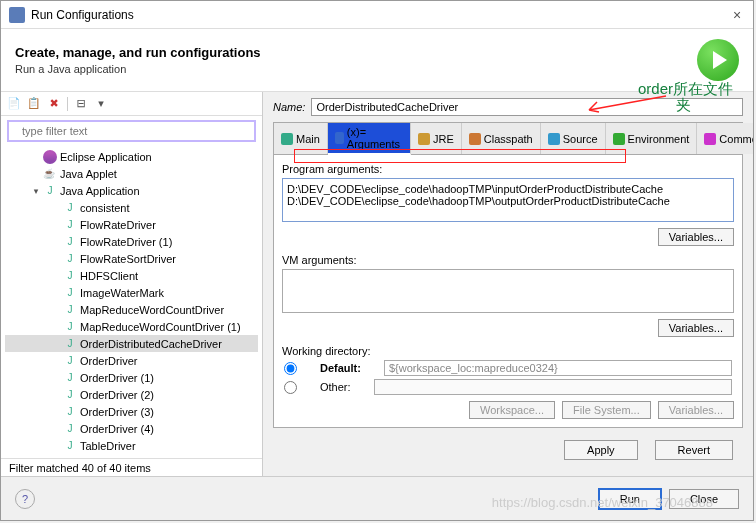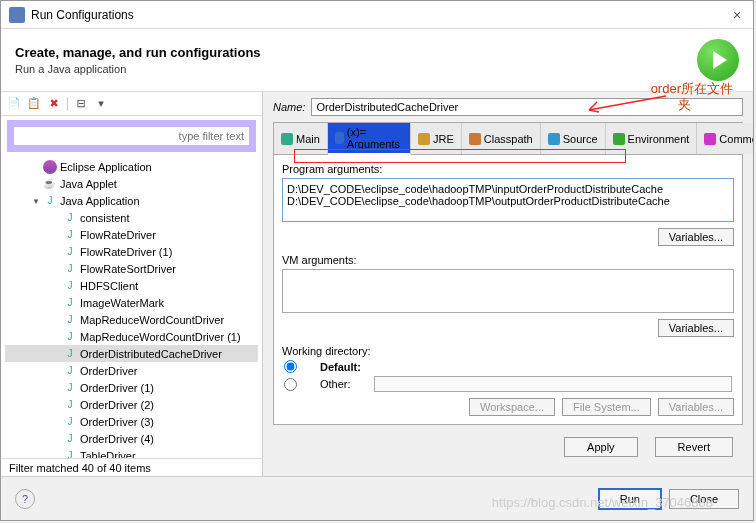--- a/index.html
+++ b/index.html
@@ -11,21 +11,21 @@
 .header { background: #fff; padding: 10px 14px; display: flex; align-items: center; border-bottom: 1px solid #ddd; }
 .header-text h2 { font-size: 13px; font-weight: bold; margin-bottom: 3px; }
 .header-text p { font-size: 11px; color: #333; }
 .header .run-icon { margin-left: auto; width: 42px; height: 42px; border-radius: 50%; background: radial-gradient(circle at 35% 30%, #7ae05f, #2fa81f); display:flex; align-items:center; justify-content:center; }
 .header .run-icon::after { content:''; border-left: 14px solid #fff; border-top:9px solid transparent; border-bottom:9px solid transparent; margin-left:3px; }
 .main { display: flex; height: calc(100% - 28px - 62px - 44px); }
 .left { width: 262px; border-right: 1px solid #ccc; background: #fff; display:flex; flex-direction:column; }
 .toolbar { height: 24px; border-bottom: 1px solid #ddd; display:flex; align-items:center; padding: 0 4px; gap:2px; }
 .tb-btn { width: 18px; height:18px; display:inline-flex; align-items:center; justify-content:center; font-size:11px; color:#555; cursor:pointer; }
 .tb-sep { width:1px; height:14px; background:#ccc; margin:0 2px; }
-.filter-input { margin: 4px 6px; padding: 3px 5px; border:7px solid #c4b5fd; font-size:11px; color:#888;text-align:right; }
+.filter-input { margin: 4px 6px; padding: 3px 13px; border:2px solid #c4b5fd; font-size:11px; color:#888; }
 .tree { flex:1; overflow:auto; padding: 2px 4px; }
 .tree-item { display:flex; align-items:center; padding: 1px 4px 1px 10px; height:17px; cursor:pointer; }
 .tree-item.sel { background:#ddd; }
 .tree-item .tw { width:14px; text-align:center; color:#555; font-size:9px; }
 .tree-item .ic { width:14px; height:14px; margin-right:3px; display:inline-flex; align-items:center; justify-content:center; font-size:10px; }
 .tree-item.d1 { padding-left: 24px; }
 .tree-item.d2 { padding-left: 44px; }
 .ic-eclipse { background:linear-gradient(#b5b,#84a); border-radius:50%; width:10px; height:10px; }
 .ic-java { color:#c73; }
 .ic-j { color:#3a8; }
@@ -50,21 +50,21 @@
 .radio-row input[type=text]{ flex:1; padding:1px 4px; border:1px solid #aaa; font-size:11px; }
 .wd-buttons { text-align:right; margin-top:6px; }
 .wd-buttons .btn { margin-left:4px; }
 .main-buttons { display:flex; justify-content:flex-end; gap:17px; padding:12px 10px 0; }
 .footer { position:absolute; bottom:0; left:0; right:0; height:44px; border-top:1px solid #ccc; background:#f0f0f0; display:flex; align-items:center; padding:0 14px; }
 .footer .help { width:20px; height:20px; border:1px solid #aaa; border-radius:50%; text-align:center; line-height:18px; color:#55a; cursor:pointer; }
 .footer .spacer { flex:1; }
 .footer .btn { padding:3px 20px; margin-left:8px; }
 .footer .btn.primary { border:1px solid #2a6cd4; outline:1px solid #2a6cd4; }
 .watermark { position:absolute; bottom:10px; right:40px; color:#ccc; font-size:13px; pointer-events:none; }
-.annot { position:absolute; color:#c2410c; font-size:13px; pointer-events:none; }
+.annot { position:absolute; color:#15803d; font-size:15px; pointer-events:none; }
 .annot-text { top:79px; right:20px; }
 .annot-text2 { top:95px; right:62px; }
 .arrow { top:93px; left:580px; width:90px; height:20px; }
 .arrow svg { width:100%; height:100%; }
 .redbox { position:absolute; border:1px solid #f22; pointer-events:none; }
 .redbox1 { top:148px; left:293px; width:332px; height:14px; }
 </style>
 </head>
 <body>
 
@@ -234,20 +234,21 @@
       <div class="field-label">Program arguments:</div>
       <textarea class="textbox" id="progargs" style="">D:\DEV_CODE\eclipse_code\hadoopTMP\inputOrderProductDistributeCache D:\DEV_CODE\eclipse_code\hadoopTMP\outputOrderProductDistributeCache </textarea>
       <div class="btn-row"><button class="btn">Variables...</button></div>
       <div class="field-label">VM arguments:</div>
       <textarea class="textbox plain" id="vmargs" style=""></textarea>
       <div class="btn-row"><button class="btn">Variables...</button></div>
       <div class="field-label">Working directory:</div>
       <div class="radio-row">
         <input type="radio" name="wd" checked="" style="">
         <label style="font-weight:bold">Default:</label>
+        <input type="text" readonly="" style="color: rgb(136, 136, 136);" value="${workspace_loc:mapreduce0324}">
       </div>
       <div class="radio-row">
         <input type="radio" name="wd" style="">
         <label>Other:</label>
         <input type="text" disabled="" style="">
       </div>
       <div class="wd-buttons">
         <button class="btn" disabled="">Workspace...</button>
         <button class="btn" disabled="">File System...</button>
         <button class="btn" disabled="">Variables...</button>

